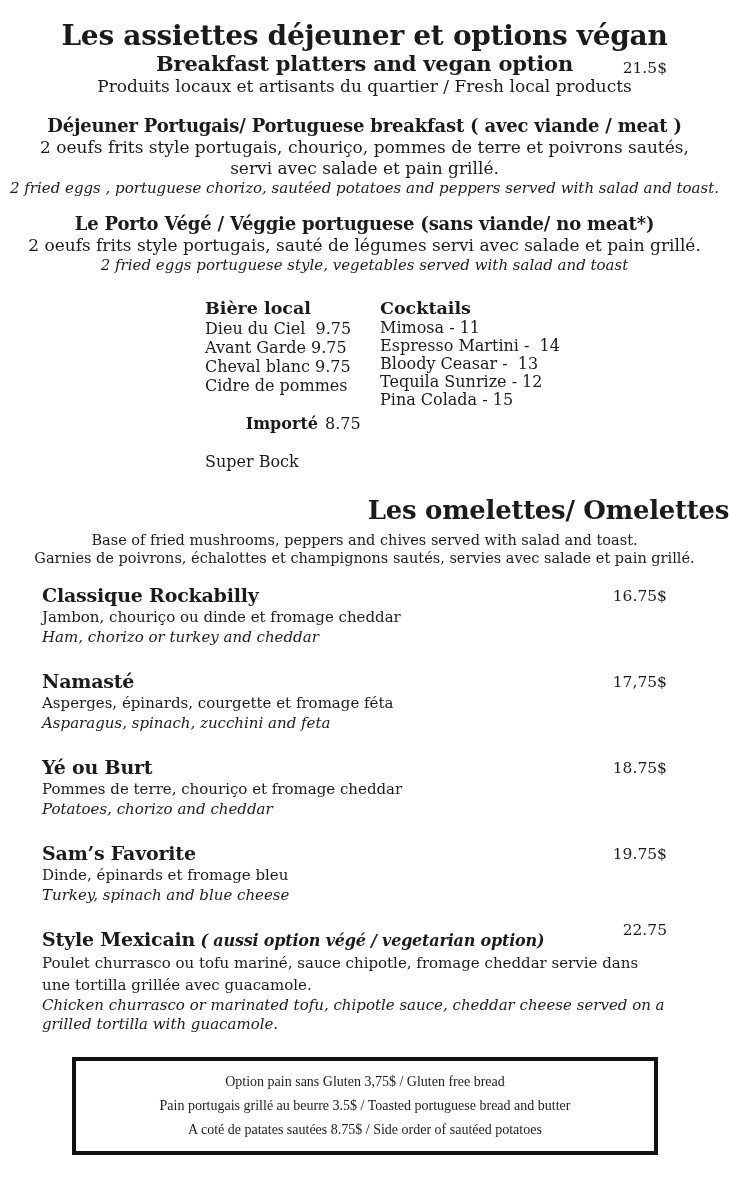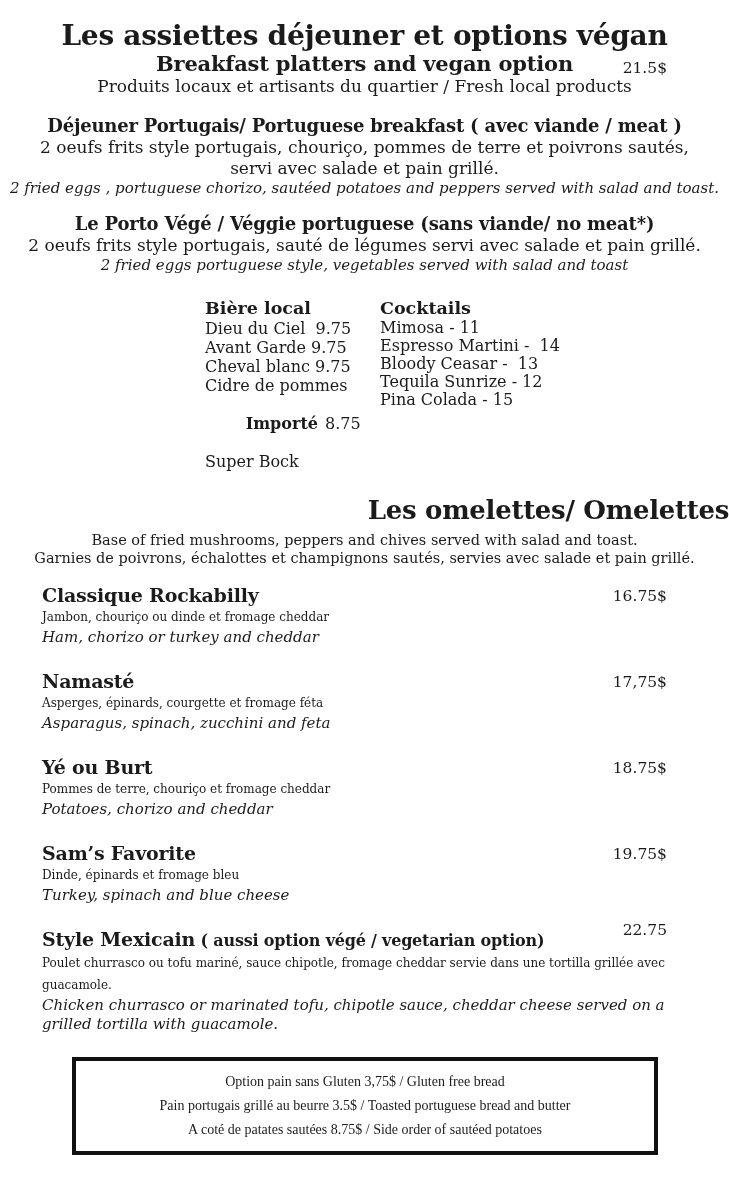--- a/index.html
+++ b/index.html
@@ -54,24 +54,24 @@
     margin: 24px 0 0 8px;
     text-align: right;
     font-size: 26px; font-weight: bold; line-height: 30px;
     letter-spacing: -0.3px;
   }
   .om-intro { text-align: center; font-size: 14.5px; line-height: 17.5px; margin-top: 7px; }
 
   .om-items { margin: 17px 62px 0 42px; }
   .om-item { position: relative; margin-bottom: 23px; }
   .om-name { font-size: 19px; font-weight: bold; line-height: 22px; letter-spacing: -0.2px; }
-  .om-name-note { font-size: 16px; font-weight: bold; }
+  .om-name-note { font-size: 16px; font-weight: bold; font-style: italic; }
   .om-price { position: absolute; right: 0; top: 3px; font-size: 15.5px; font-weight: normal; }
   .om-price-raised { top: -7px; }
-  .om-fr { font-size: 12px; line-height: 22px; }
+  .om-fr { font-size: 15px; line-height: 22px; }
   .om-en { font-size: 15px; font-style: italic; line-height: 19px; }
 
   
   .footer-box {
     margin: 22px 0 0 72px;
     width: 586px;
     box-sizing: border-box;
     border: 4px solid #111111;
     padding: 9px 4px 9px 4px;
     text-align: center;

